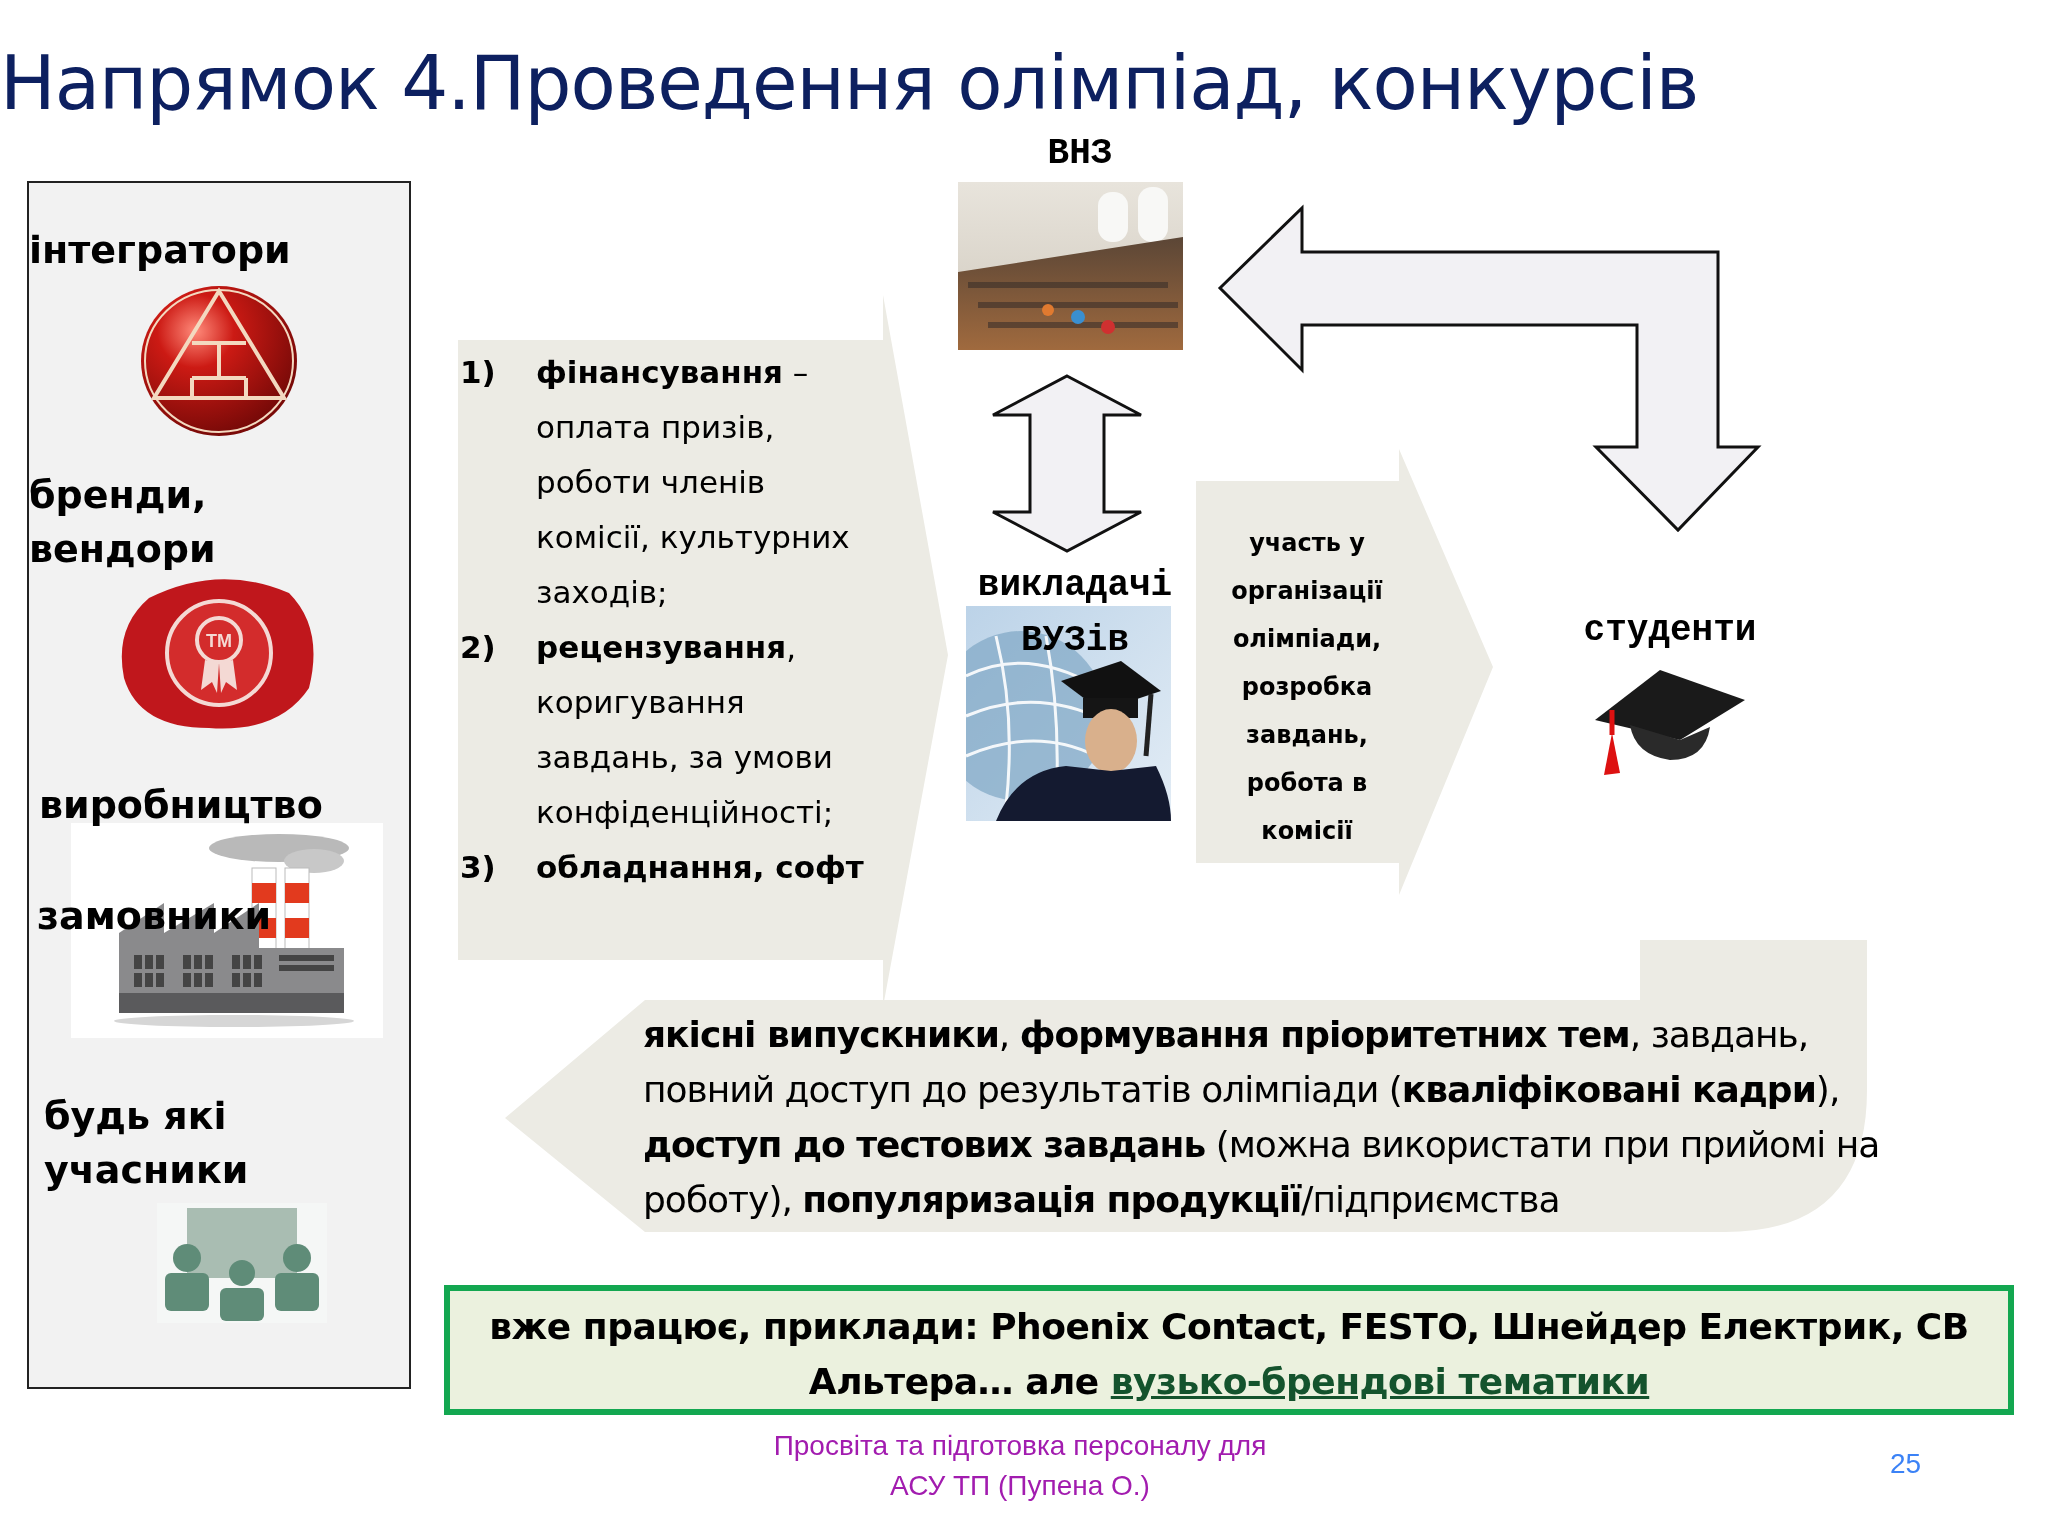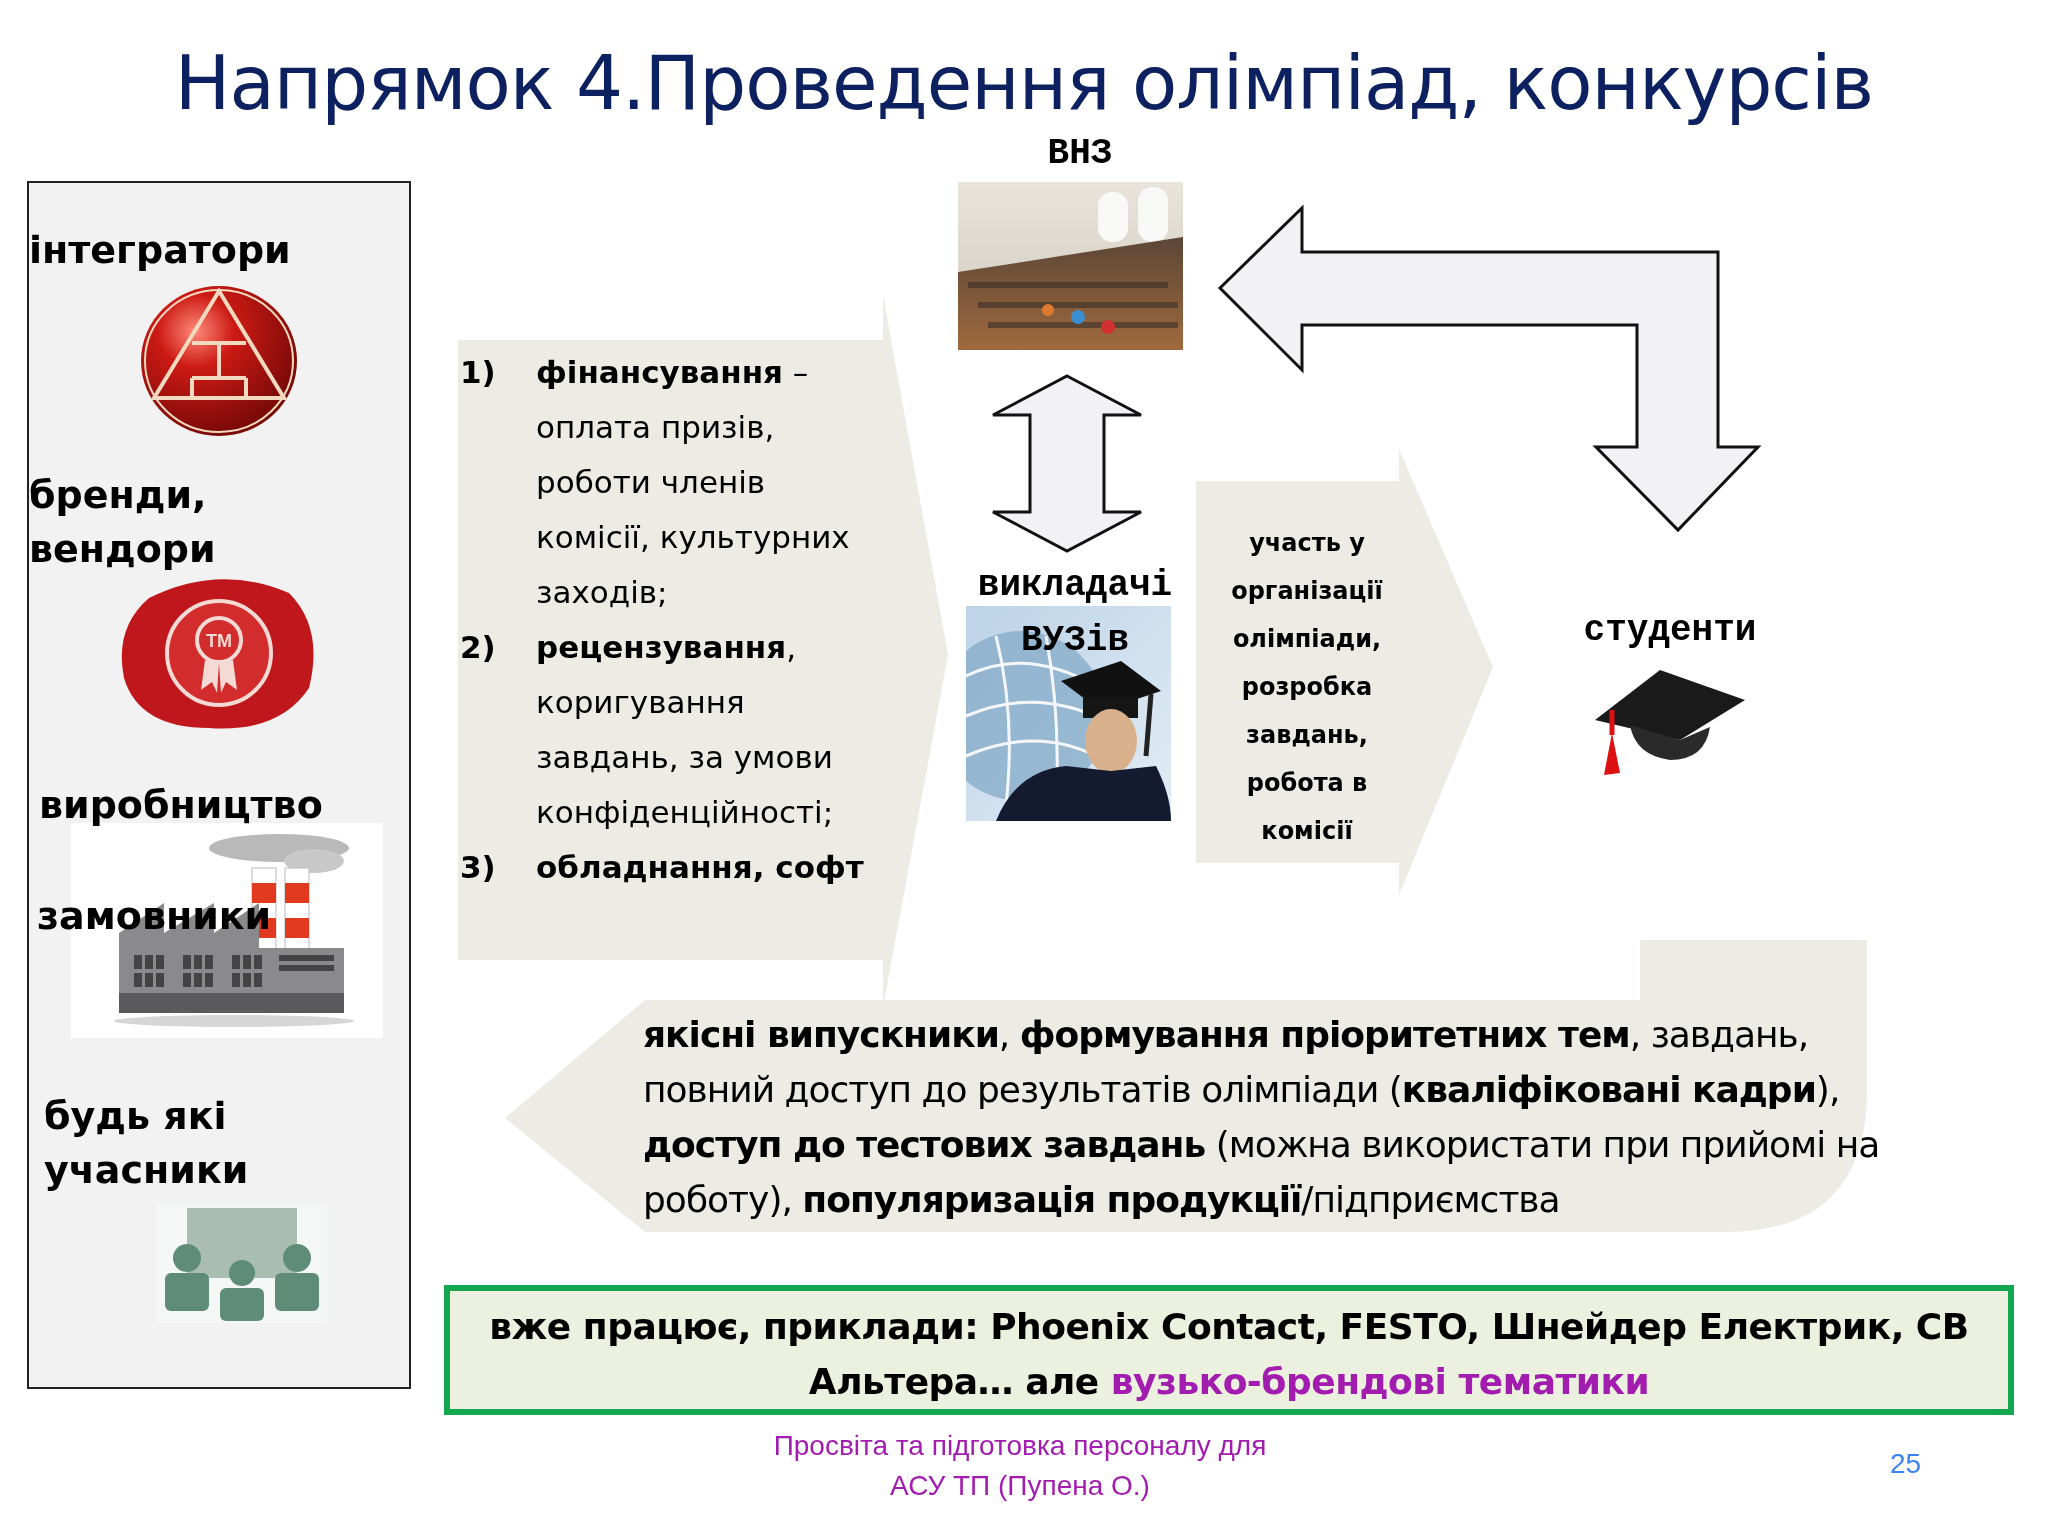--- a/index.html
+++ b/index.html
@@ -1,33 +1,33 @@
 <!DOCTYPE html>
 <html><head>
 <meta charset="utf-8">
 <style>
   html, body { margin:0; padding:0; }
   body { width:2048px; height:1536px; background:#ffffff; position:relative; overflow:hidden;
          font-family:"Liberation Sans", "DejaVu Sans", sans-serif; color:#000; }
   .abs { position:absolute; }
-  .title { left:0; top:40px; width:2048px; text-align:center; font-size:74px; color:#0d2060;
+  .title { left:0; top:40px; width:2048px; font-size:74px; color:#0d2060;
            font-family:"DejaVu Sans", sans-serif; letter-spacing:-1px; }
   .left-panel { left:27px; top:181px; width:384px; height:1208px; background:#f2f2f2; border:2px solid #222; box-sizing:border-box; }
   .lp-label { position:absolute; width:384px; left:0; text-align:left; font-weight:bold; font-size:38px; line-height:54px; font-family:"DejaVu Sans", sans-serif; }
   .bold { font-weight:bold; }
   .list { left:460px; top:345px; font-family:"DejaVu Sans", sans-serif; font-size:31px; line-height:55px; }
   .list .row { display:flex; }
   .list .num { width:76px; font-weight:bold; }
   .list .txt { width:340px; }
   .center-label { font-weight:bold; font-size:36px; text-align:center; font-family:Liberation Mono, monospace; }
   .part-text { left:1197px; top:475px; width:220px; text-align:center; font-weight:bold; font-size:24px; line-height:48px; font-family:"DejaVu Sans", sans-serif;margin-top:44px; }
   .bottom-text { left:643px; top:1007px; width:1240px; font-size:36px; line-height:55px; font-family:"DejaVu Sans", sans-serif; letter-spacing:-1px; }
   .green-box { left:444px; top:1285px; width:1570px; height:130px; background:#ebf1de; border:6px solid #13a750; box-sizing:border-box;
                text-align:center; font-weight:bold; font-size:36px; line-height:55px; padding-top:8px; font-family:"DejaVu Sans", sans-serif; letter-spacing:-0.5px; }
-  .red { color:#a21caf; }
+  .red { color:#14532d;text-decoration:underline; }
   .footer { left:740px; top:1426px; width:560px; text-align:center; color:#a21caf; font-size:28px; line-height:40px; }
   .page-num { left:1890px; top:1448px; color:#3b82f6; font-size:28px; }
   svg { position:absolute; }
 </style>
 </head>
 <body>
 
 <div class="abs title">Напрямок 4.Проведення олімпіад, конкурсів</div>
 
 <div class="abs left-panel">

